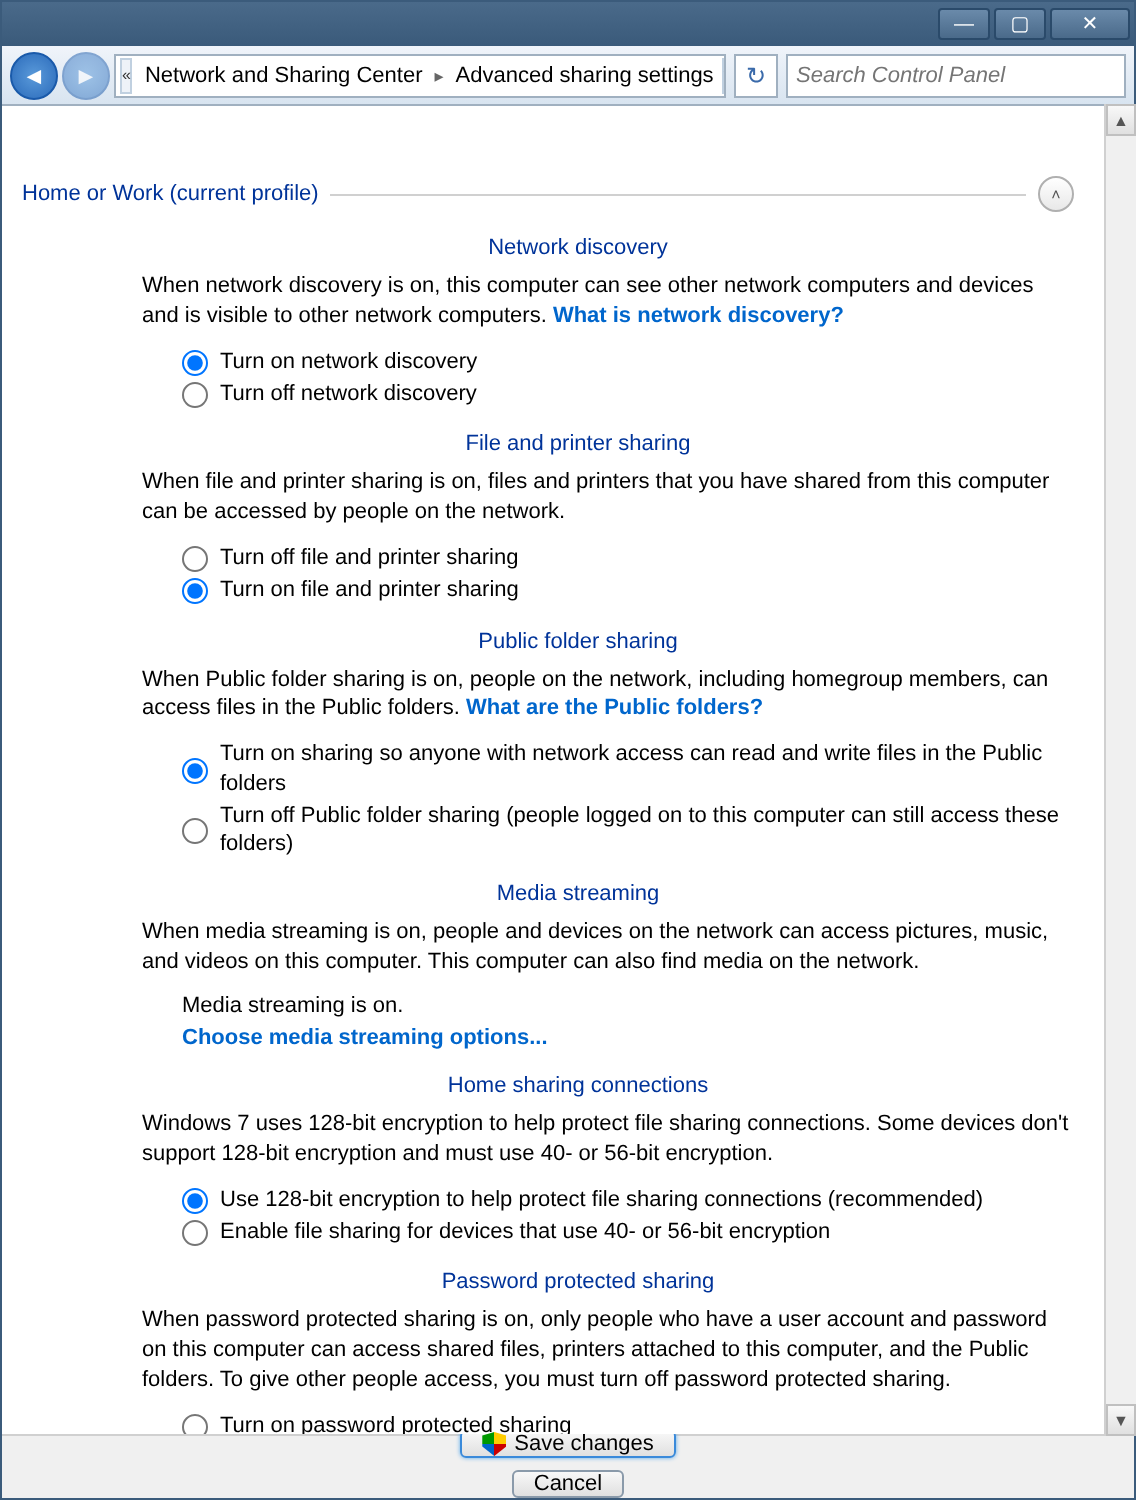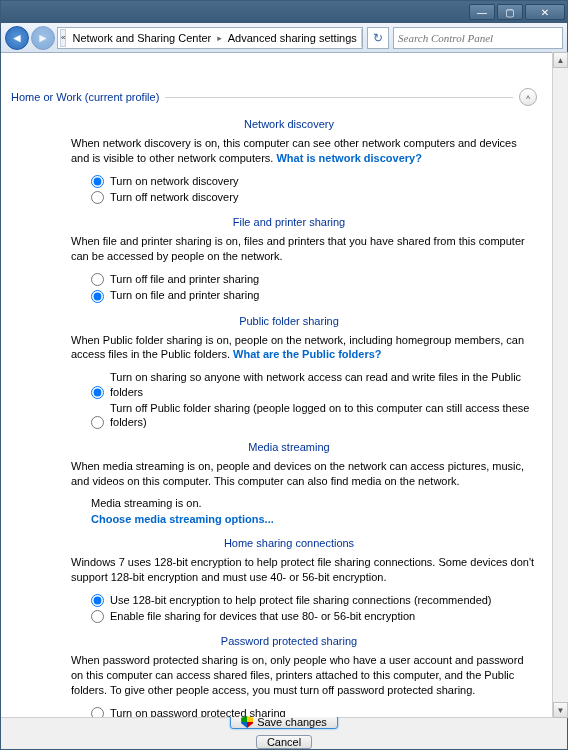--- a/index.html
+++ b/index.html
@@ -11,34 +11,34 @@
 .navbar { height: 30px; background: linear-gradient(#f0f4fa, #d8e4f0); border-bottom: 1px solid #a0b0c0; display: flex; align-items: center; padding: 0 4px; gap: 2px; }
 .navbtn { width: 24px; height: 24px; border-radius: 50%; background: radial-gradient(#5a9ada, #2a6aba); border: 1px solid #1a5aaa; display: flex; align-items: center; justify-content: center; color: #fff; font-size: 12px; cursor: pointer; }
 .navbtn.fwd { opacity: 0.5; }
 .breadcrumb { flex: 1; height: 22px; background: #fff; border: 1px solid #a0b0c0; display: flex; align-items: center; padding: 0 2px; font-size: 11px; overflow: hidden; }
 .breadcrumb .chev { width: 14px; height: 18px; background: #eef2f8; border: 1px solid #c0d0e0; margin-right: 2px; display: flex; align-items: center; justify-content: center; font-size: 8px; color: #333; }
 .breadcrumb .crumb { padding: 0 4px; cursor: pointer; white-space: nowrap; }
 .breadcrumb .sep { color: #666; font-size: 9px; padding: 0 2px; }
 .breadcrumb .dd { width: 14px; height: 18px; display: flex; align-items: center; justify-content: center; font-size: 8px; color: #333; border-left: 1px solid #c0d0e0; margin-left: auto; }
 .refresh { width: 22px; height: 22px; background: #fff; border: 1px solid #a0b0c0; display: flex; align-items: center; justify-content: center; margin-left: 2px; cursor: pointer; color: #3a6aaa; font-size: 12px; }
 .searchbox { width: 170px; height: 22px; background: #fff; border: 1px solid #a0b0c0; margin-left: 2px; padding: 0 4px; font-size: 11px; color: #888; font-style: italic; display: flex; align-items: center; }
-.searchbox input { border: none; outline: none; width: 100%; font-size: 11px; font-style: italic; color: #888; font-family: Liberation Serif, serif; }
+.searchbox input { border: none; outline: none; width: 100%; font-size: 11px; font-style: italic; color: #888; font-family: Liberation Sans, sans-serif; }
 .content { flex: 1; background: #fff; overflow-y: auto; padding: 8px 30px 8px 70px; position: relative; margin-top: 19px; }
 .scrollbar { position: absolute; right: 0; top: 52px; bottom: 32px; width: 16px; background: #f0f0f0; border-left: 1px solid #d0d0d0; }
 .scrollbar .up, .scrollbar .down { height: 16px; background: linear-gradient(#f8f8f8,#e0e0e0); border: 1px solid #c0c0c0; display: flex; align-items: center; justify-content: center; font-size: 8px; color: #555; }
 .scrollbar .down { position: absolute; bottom: 0; width: 100%; }
 .section-header { display: flex; align-items: center; color: #003399; font-size: 11px; margin: 8px 0 6px -60px; }
 .section-header .line { flex: 1; height: 1px; background: #d0d0d0; margin: 0 6px; }
 .section-header .expand { width: 18px; height: 18px; border: 1px solid #b0b0b0; border-radius: 50%; background: linear-gradient(#fff,#e8e8e8); display: flex; align-items: center; justify-content: center; font-size: 8px; color: #555; cursor: pointer; }
 .subsection { color: #003399; font-size: 11px; margin: 12px 0 6px -30px; display: flex; align-items: center; flex-direction: column; }
 .subsection .line { flex: 1; height: 1px; background: #d0d0d0; margin-left: 6px; }
 .desc { color: #000; font-size: 11px; line-height: 1.35; margin: 4px 0 8px 0; }
 .desc a, .link { color: #0066cc; text-decoration: none; cursor: pointer; font-weight: bold; }
 .radiogroup { margin: 4px 0 4px 20px; }
-.radio { display: flex; align-items: flex-end; gap: 6px; margin: 2px 0; font-size: 11px; line-height: 1.3; }
+.radio { display: flex; align-items: center; gap: 6px; margin: 2px 0; font-size: 11px; line-height: 1.3; }
 .radio input { margin-top: 1px; }
 .status { margin: 4px 0 2px 20px; font-size: 11px; }
 .footer { height: 32px; background: #f0f0f0; border-top: 1px solid #d0d0d0; display: flex; align-items: center; justify-content: flex-end; padding: 0 12px; gap: 6px; flex-direction: column; }
 .footer button { height: 21px; padding: 0 10px; font-size: 11px; font-family: inherit; background: linear-gradient(#f8f8f8,#e0e0e0); border: 1px solid #8a9aaa; border-radius: 3px; cursor: pointer; display: flex; align-items: center; gap: 4px; }
 .footer button.primary { border: 1px solid #3a8ada; box-shadow: 0 0 2px #5aaaea; }
 .shield { display: inline-block; width: 12px; height: 12px; background: conic-gradient(#ffcc00 0 25%, #cc0000 25% 50%, #0066cc 50% 75%, #009900 75% 100%); clip-path: polygon(50% 0, 100% 15%, 100% 60%, 50% 100%, 0 60%, 0 15%); }
 </style>
 </head>
 <body>
 
@@ -139,21 +139,21 @@
         <span class="line"></span>
     </div>
     <div class="desc">Windows 7 uses 128-bit encryption to help protect file sharing connections. Some devices don't support 128-bit encryption and must use 40- or 56-bit encryption.</div>
     <div class="radiogroup">
       <label class="radio">
           <input type="radio" name="fsc" checked="" style="">
           <span>Use 128-bit encryption to help protect file sharing connections (recommended)</span>
         </label>
       <label class="radio">
           <input type="radio" name="fsc" style="">
-          <span>Enable file sharing for devices that use 80- or 56-bit encryption</span>
+          <span>Enable file sharing for devices that use 40- or 56-bit encryption</span>
         </label>
     </div>
 
     <div class="subsection">
       <span>Password protected sharing</span>
         <span class="line"></span>
     </div>
     <div class="desc">When password protected sharing is on, only people who have a user account and password on this computer can access shared files, printers attached to this computer, and the Public folders. To give other people access, you must turn off password protected sharing.</div>
     <div class="radiogroup">
       <label class="radio">

